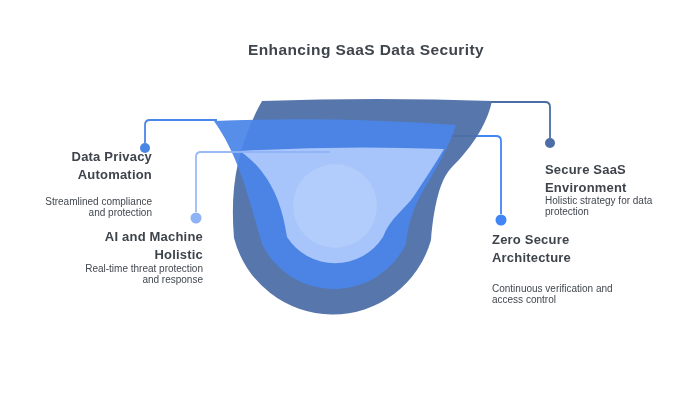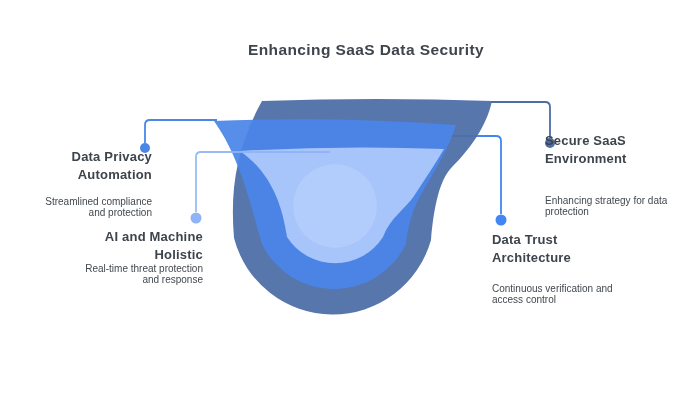--- a/index.html
+++ b/index.html
@@ -17,21 +17,21 @@
   }
   .callout-desc{
     position:absolute;font-size:10px;line-height:11px;color:#42484f;
   }
   .align-r{text-align:right;}
   .align-l{text-align:left;}
   #dp-heading{right:548px;top:148px;width:100px;}
   #dp-desc{right:548px;top:196px;width:125px;}
   #ai-heading{right:497px;top:228px;width:115px;}
   #ai-desc{right:497px;top:263px;width:125px;}
-  #ss-heading{left:545px;top:132px;width:100px;}
+  #ss-heading{left:545px;top:161px;width:100px;}
   #ss-desc{left:545px;top:195px;width:130px;}
   #zt-heading{left:492px;top:231px;width:100px;}
   #zt-desc{left:492px;top:269px;width:125px;margin-top:14px;}
   svg{position:absolute;top:0;left:0;}
 </style>
 </head>
 <body>
 
 <div id="stage">
 
@@ -62,18 +62,18 @@
     <circle cx="501" cy="220" r="5.5" fill="#4285f4"></circle>
   </svg>
 
   <div id="dp-heading" class="callout-heading align-r">Data Privacy Automation</div>
   <div id="dp-desc" class="callout-desc align-r">Streamlined compliance and protection</div>
 
   <div id="ai-heading" class="callout-heading align-r">AI and Machine Holistic</div>
   <div id="ai-desc" class="callout-desc align-r">Real-time threat protection and response</div>
 
   <div id="ss-heading" class="callout-heading align-l">Secure SaaS Environment</div>
-  <div id="ss-desc" class="callout-desc align-l">Enhancing strategy for data protection</div>
+  <div id="ss-desc" class="callout-desc align-l">Holistic strategy for data protection</div>
 
-  <div id="zt-heading" class="callout-heading align-l">Data Trust Architecture</div>
+  <div id="zt-heading" class="callout-heading align-l">Zero Secure Architecture</div>
   <div id="zt-desc" class="callout-desc align-l">Continuous verification and access control</div>
 
 </div>
 
 </body></html>

